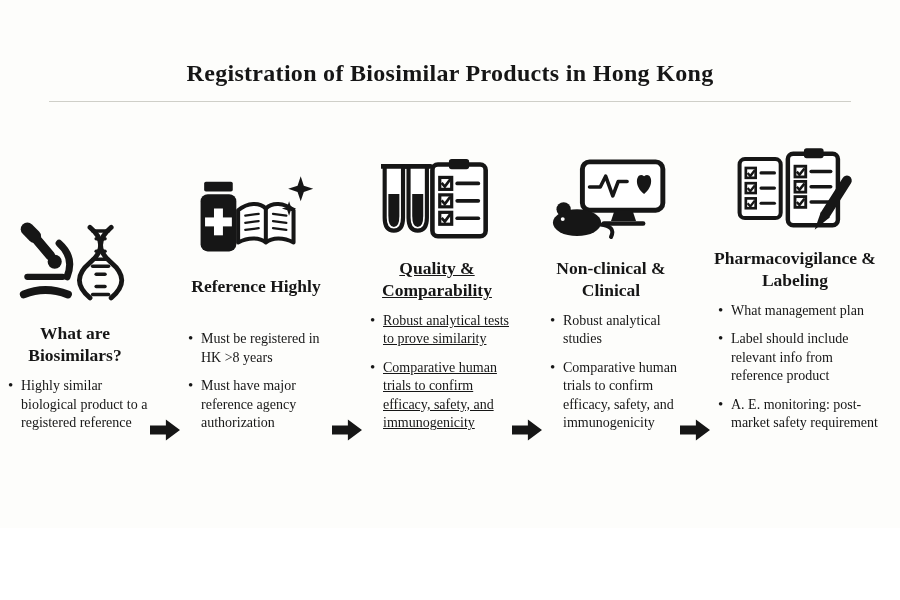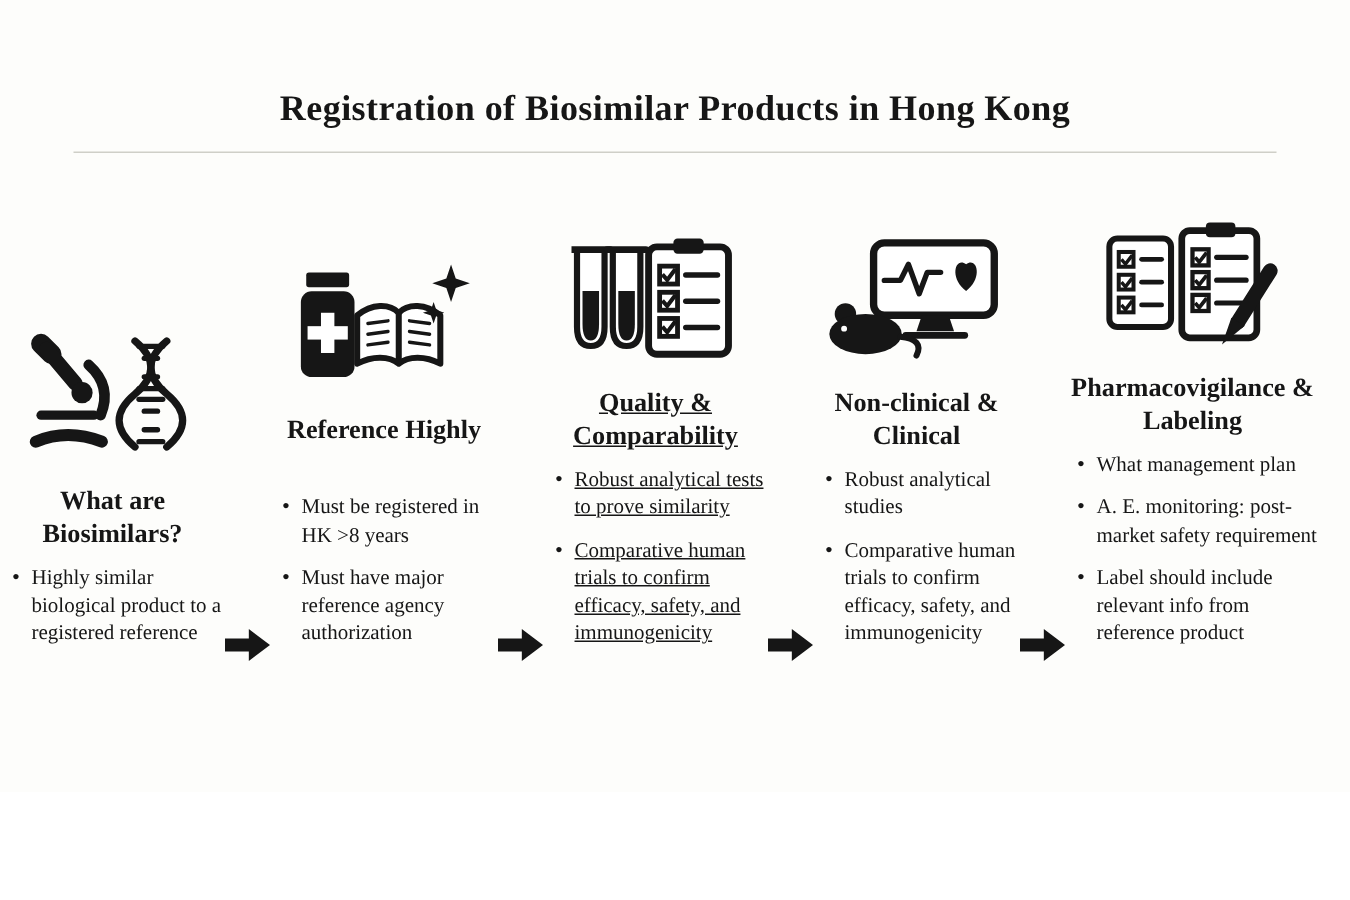--- a/index.html
+++ b/index.html
@@ -256,19 +256,19 @@
             <path d="M68,62 l3,3.5 l5.5,-7" stroke-width="2.8"></path>
             <line x1="84" y1="62" x2="106" y2="62" stroke-width="3.8" stroke-linecap="round"></line>
           </g>
           <line x1="124" y1="38" x2="100" y2="76" stroke="#161616" stroke-width="11" stroke-linecap="round"></line>
           <polygon points="105,79 95,73 88,93" fill="#161616"></polygon>
         </svg>
       </div>
       <h2 class="col-title">Pharmacovigilance &amp; Labeling</h2>
       <ul class="bullets">
         <li class="bullet">What management plan</li>
+        <li class="bullet">Label should include relevant info from reference product</li>
         <li class="bullet">A. E. monitoring: post-market safety requirement</li>
-        <li class="bullet">Label should include relevant info from reference product</li>
       </ul>
     </div>
 
   </div>
 </div>
 
 </body></html>

